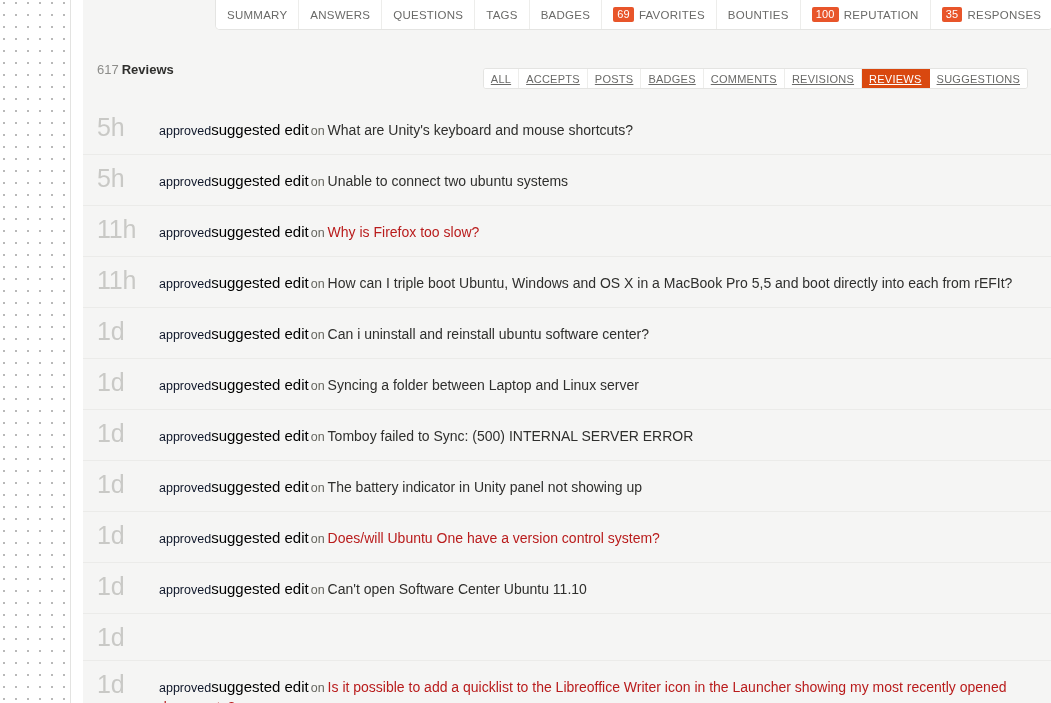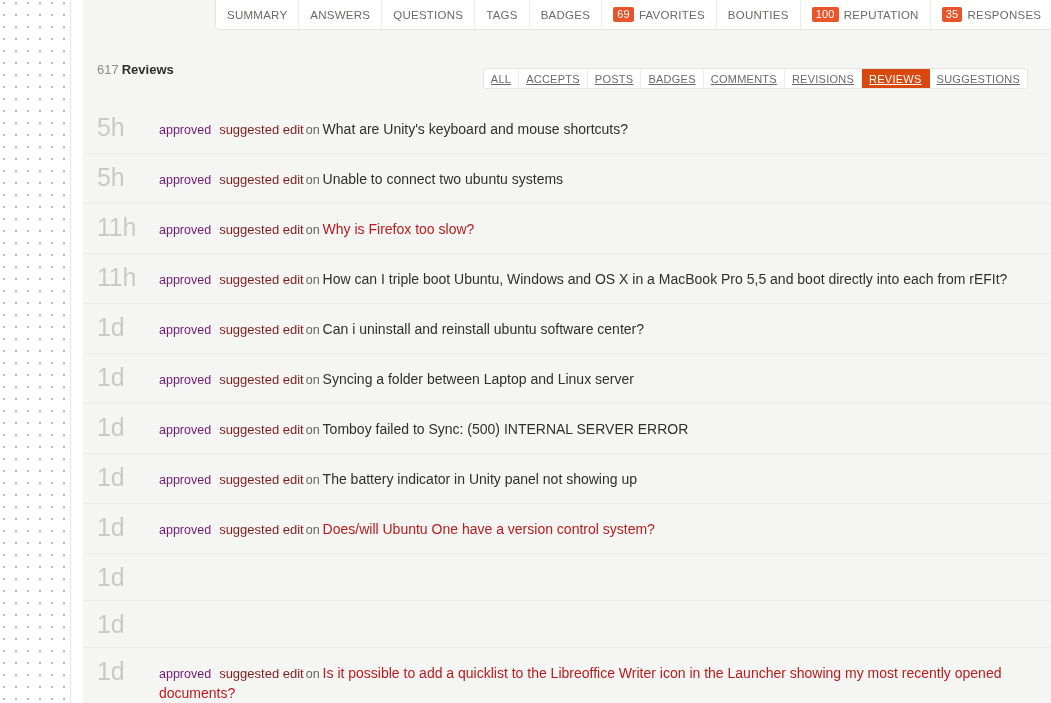--- a/index.html
+++ b/index.html
@@ -188,27 +188,26 @@
     letter-spacing: -0.2px;
   }
   .act-body {
     flex: 1 1 auto;
     font-size: 13.5px;
     line-height: 19px;
     color: #3d3d3b;
     padding-top: 2px;
   }
   .act-action {
-    color: #701a75;
+    color: #0f172a;
     font-size: 12.5px;
-    margin-right: 8px;
   }
   .act-link {
-    color: #7f1d1d;
-    font-size: 13px;
+    color: #000000;
+    font-size: 15px;
     cursor: pointer;
   }
   .act-on {
     color: #66665f;
     font-size: 12.5px;
     margin: 0 3px 0 2px;
   }
   .act-title {
     color: #2f2f2d;
     font-size: 14px;
@@ -311,20 +310,21 @@
         <div class="act-row">
           <div class="act-time">1d</div>
           <div class="act-body"><span class="act-action">approved</span><span class="act-link">suggested edit</span><span class="act-on">on</span><span class="act-title">The battery indicator in Unity panel not showing up</span></div>
         </div>
         <div class="act-row">
           <div class="act-time">1d</div>
           <div class="act-body"><span class="act-action">approved</span><span class="act-link">suggested edit</span><span class="act-on">on</span><span class="act-title visited">Does/will Ubuntu One have a version control system?</span></div>
         </div>
         <div class="act-row">
           <div class="act-time">1d</div>
+          <div class="act-body"><span class="act-action">approved</span><span class="act-link">suggested edit</span><span class="act-on">on</span><span class="act-title">Can't open Software Center Ubuntu 11.10</span></div>
         </div>
         <div class="act-row">
           <div class="act-time">1d</div>
         </div>
         <div class="act-row">
           <div class="act-time">1d</div>
           <div class="act-body"><span class="act-action">approved</span><span class="act-link">suggested edit</span><span class="act-on">on</span><span class="act-title visited">Is it possible to add a quicklist to the Libreoffice Writer icon in the Launcher showing my most recently opened documents?</span></div>
         </div>
       </div>
 

